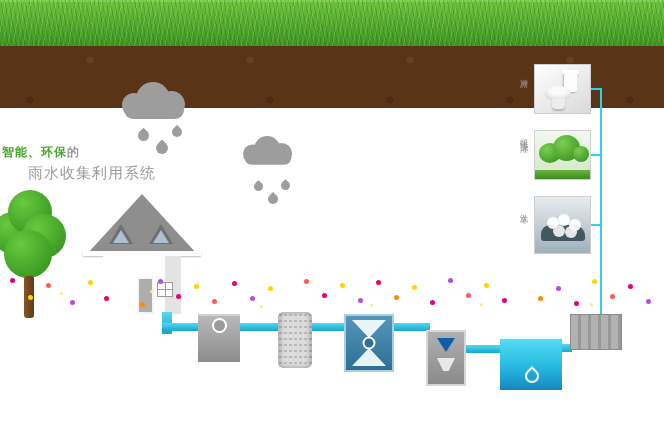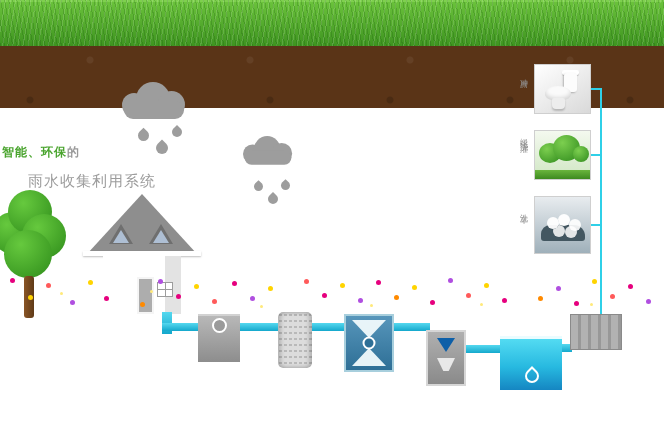--- a/index.html
+++ b/index.html
@@ -30,21 +30,21 @@
       592px 279px #ffd400,610px 294px #ff5a5a,628px 284px #e6007e,646px 299px #b04fe0;}
   .flowers2{position:absolute;left:0;top:0;width:3px;height:3px;border-radius:50%;background:transparent;z-index:4;
     box-shadow:20px 288px #fff,60px 292px #ffe97a,96px 305px #fff,150px 290px #ffe97a,
       205px 287px #fff,260px 305px #ffe97a,315px 291px #fff,370px 304px #ffe97a,
       425px 288px #fff,480px 303px #ffe97a,535px 289px #fff,590px 303px #ffe97a,640px 290px #fff;}
 
   
   .title{position:absolute;left:2px;top:144px;z-index:3;}
   .title-main{font-size:12px;font-weight:bold;color:#9a9a9a;letter-spacing:1px;}
   .title-main .hl{color:#49a42d;}
-  .title-sub{font-size:15px;color:#9c9c9c;margin-left:26px;margin-top:11px;letter-spacing:1px;}
+  .title-sub{font-size:15px;color:#9c9c9c;margin-left:26px;margin-top:3px;letter-spacing:1px;}
 
   
   .cloud{position:absolute;z-index:2;}
   .cloud .p1{position:absolute;left:14px;top:0;width:34px;height:34px;border-radius:50%;background:#9d9d9d;}
   .cloud .p2{position:absolute;left:0;top:11px;width:24px;height:24px;border-radius:50%;background:#9d9d9d;}
   .cloud .p3{position:absolute;left:36px;top:9px;width:27px;height:27px;border-radius:50%;background:#9d9d9d;}
   .cloud .pb{position:absolute;left:2px;top:19px;width:60px;height:18px;border-radius:9px;background:#9d9d9d;}
   .drop{position:absolute;background:#9d9d9d;border-radius:0 50% 50% 50%;transform:rotate(45deg);z-index:2;}
 
   

